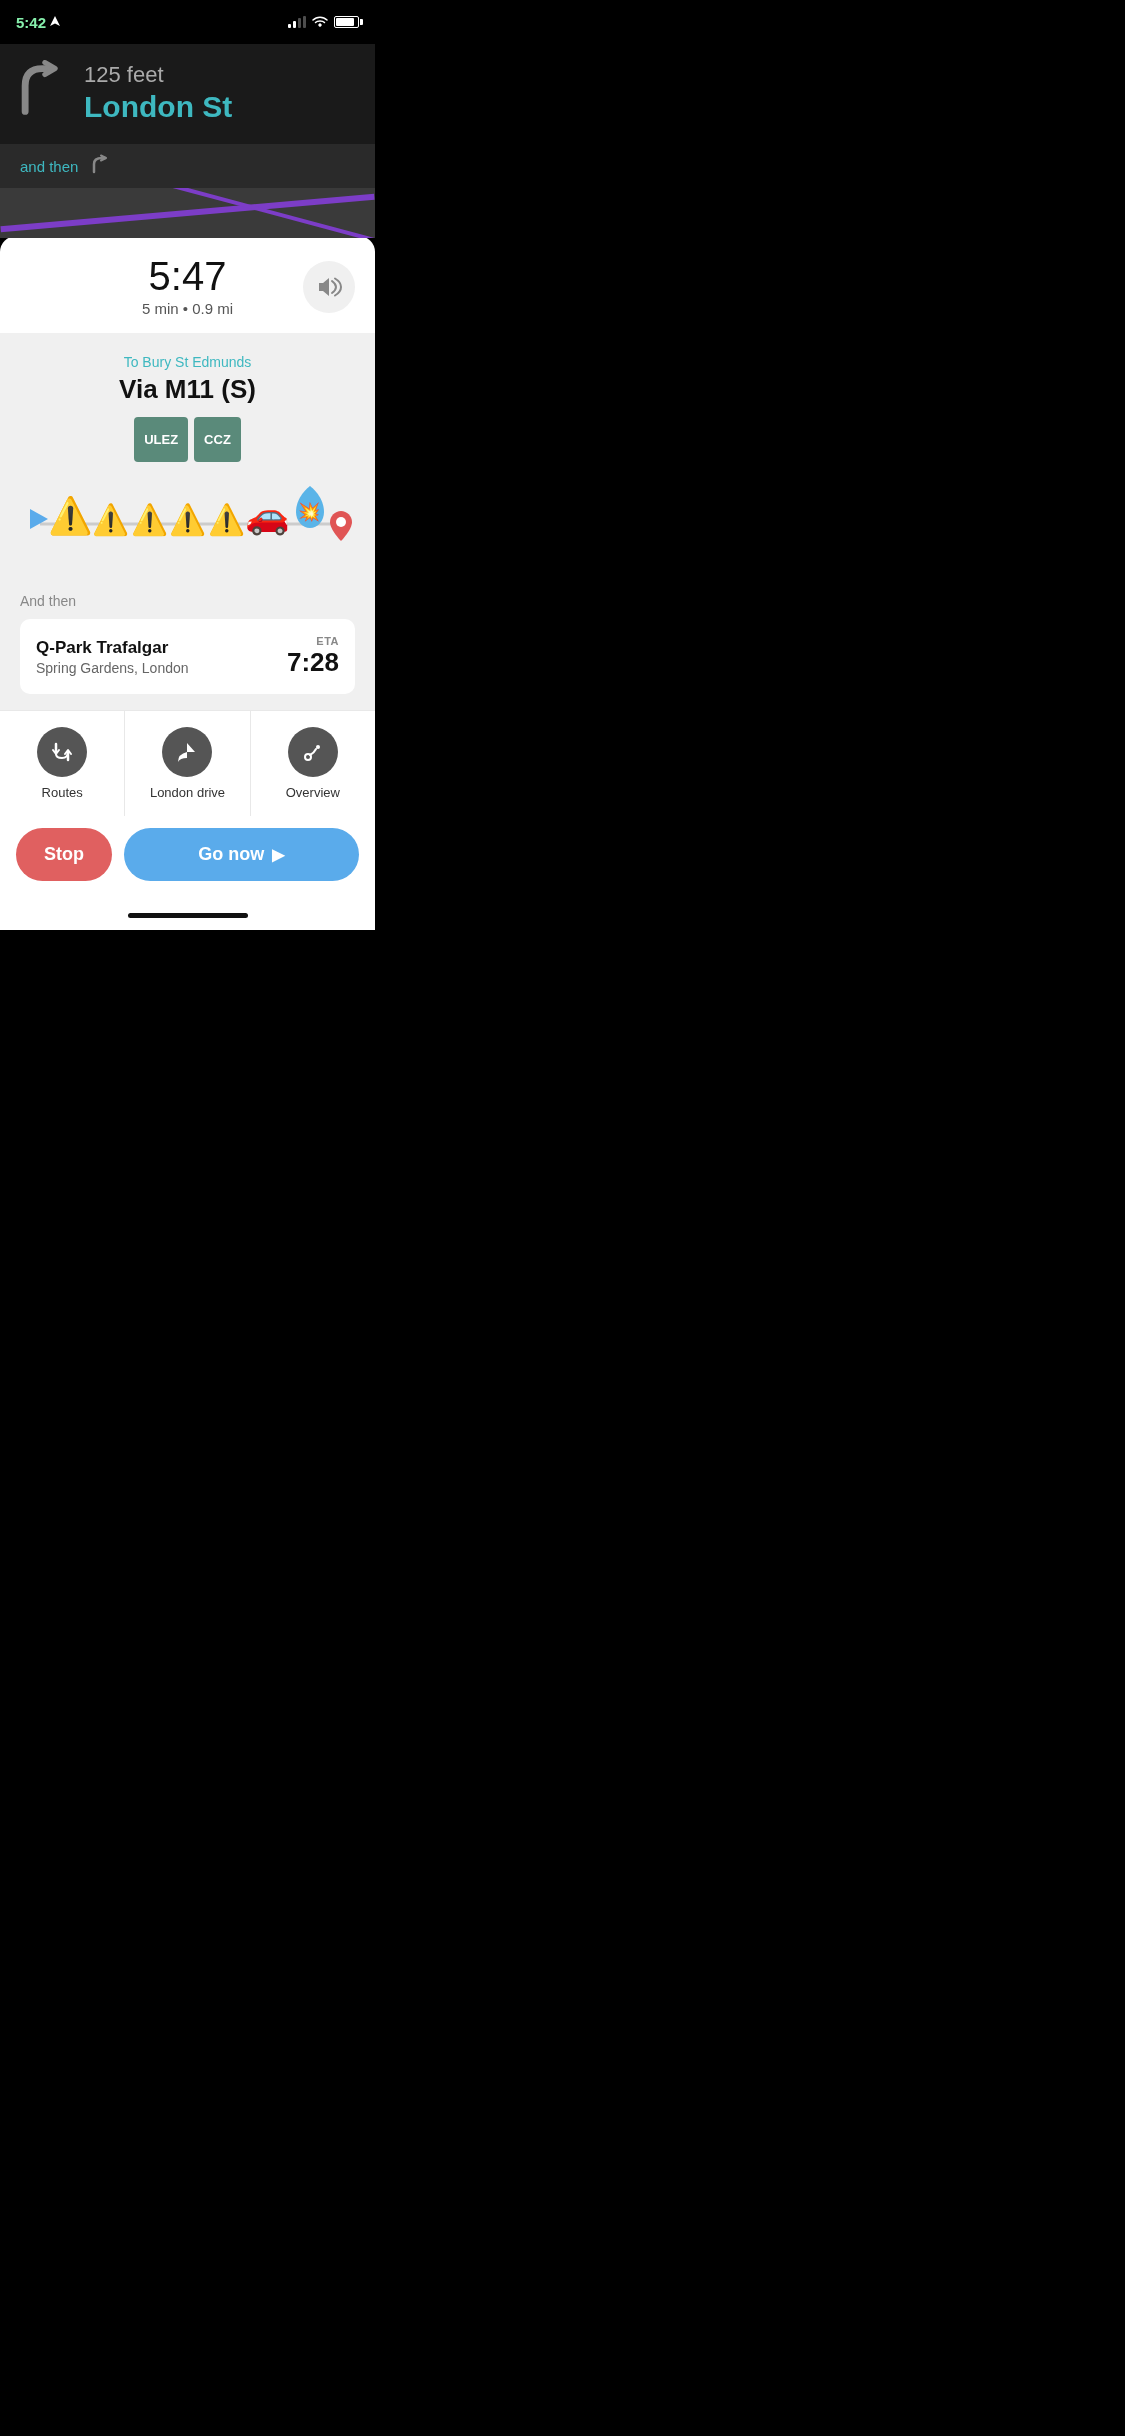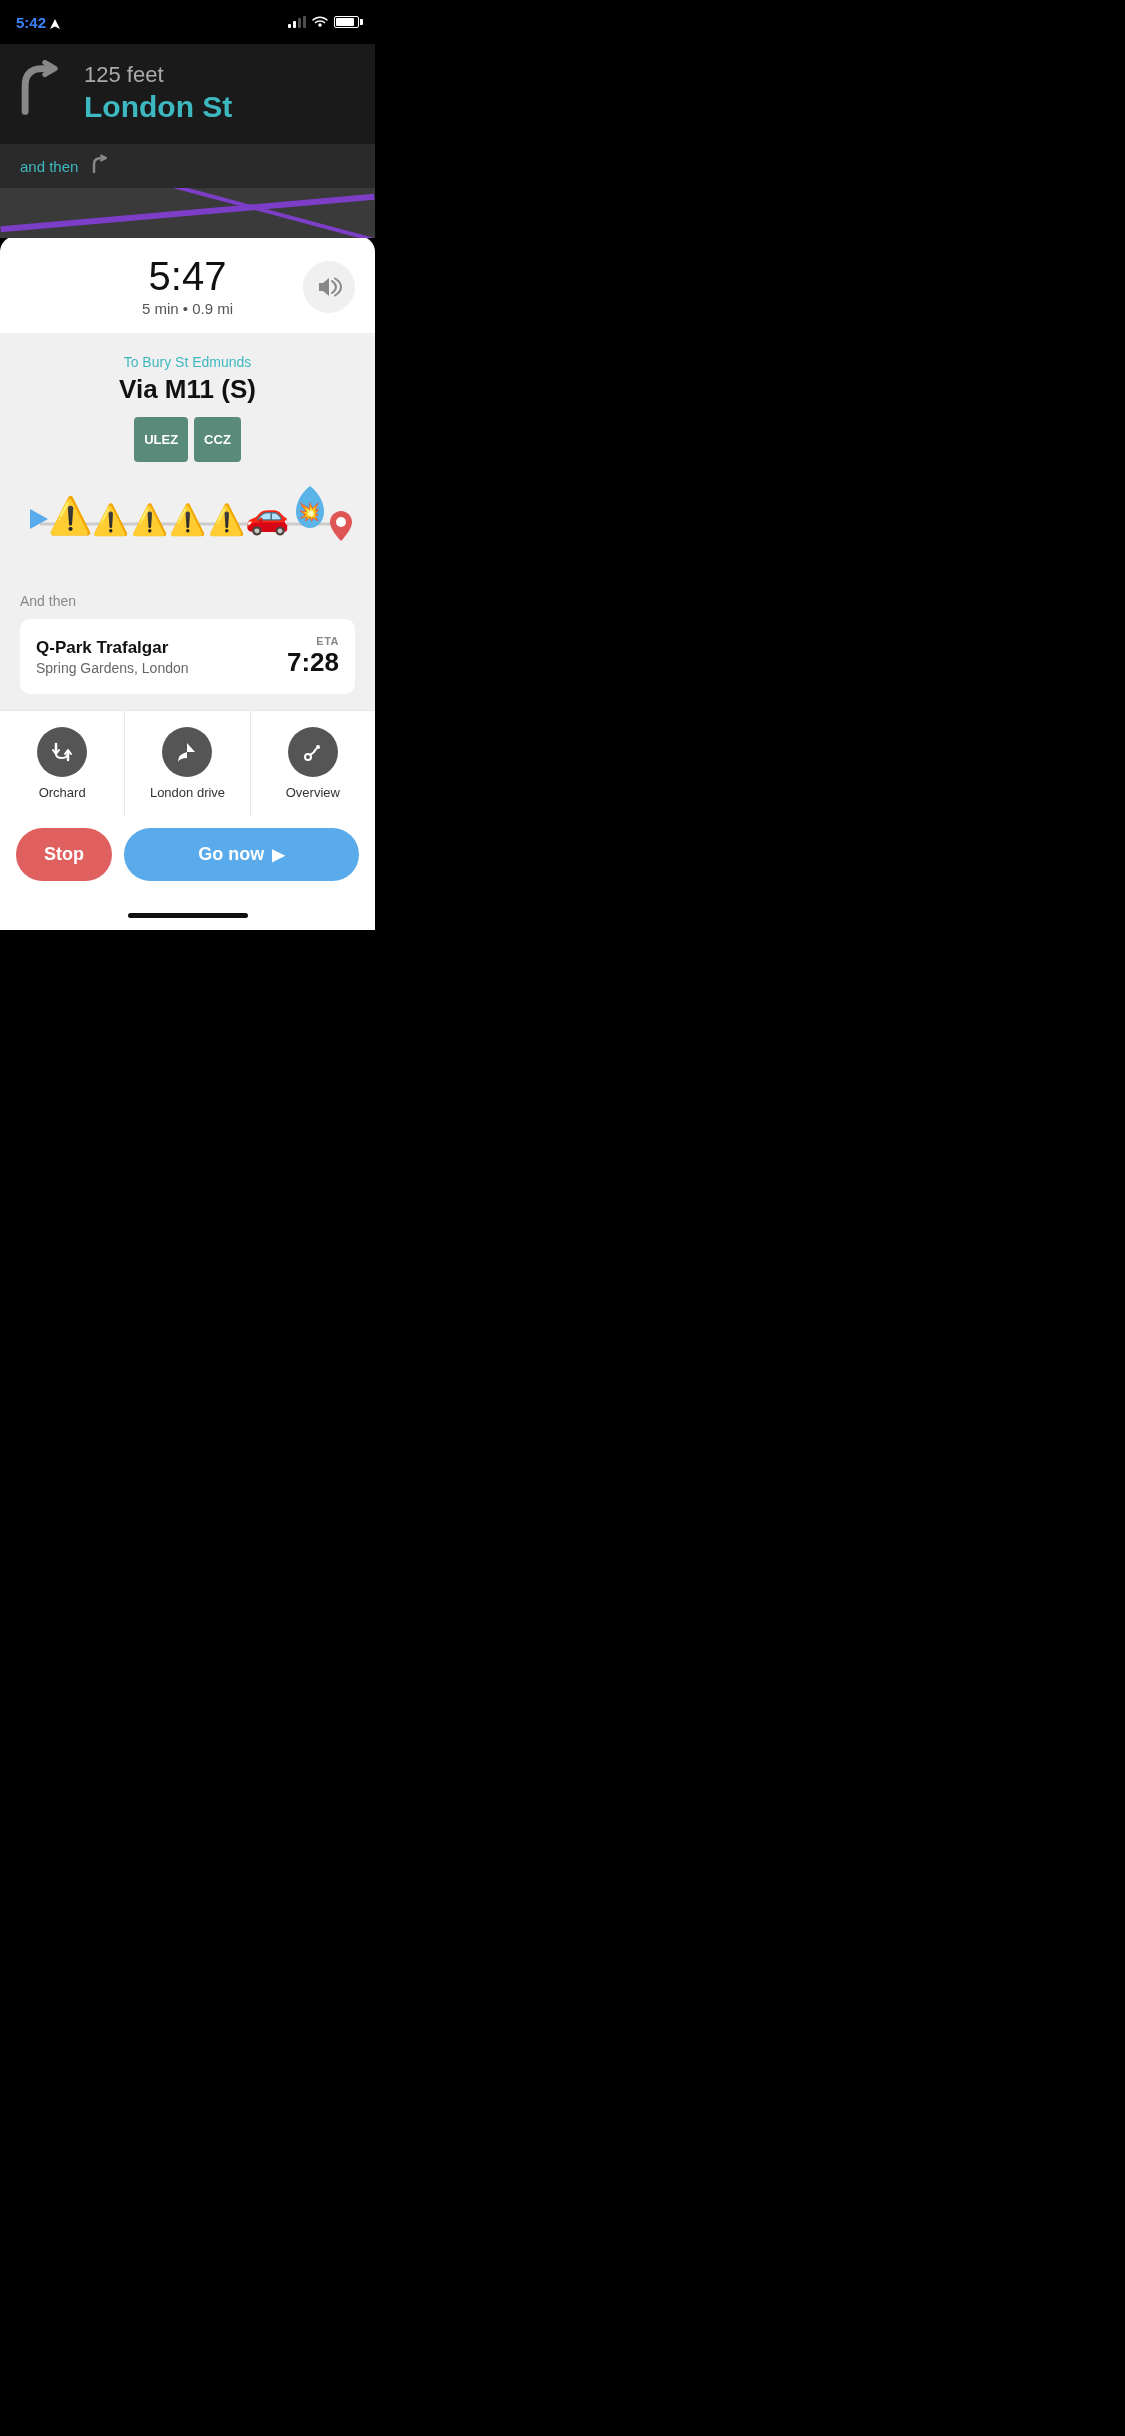--- a/index.html
+++ b/index.html
@@ -16,25 +16,25 @@
     
     .status-bar {
       height: 44px;
       background: #000;
       display: flex;
       align-items: center;
       justify-content: space-between;
       padding: 0 16px;
     }
     .status-time {
-      color: #3b82f6;
+      color: #86efac;
       font-size: 15px;
       font-weight: 600;
       display: flex;
-      align-items: flex-end;
+      align-items: center;
       gap: 4px;
     }
     .status-icons {
       display: flex;
       align-items: center;
       gap: 6px;
     }
     .signal-bars {
       display: flex;
       align-items: flex-end;
@@ -531,21 +531,21 @@
     <div class="action-btn">
       <div class="action-circle">
         <svg width="24" height="24" viewBox="0 0 24 24" fill="none">
           <path d="M6 4 L6 12" stroke="white" stroke-width="2.5" stroke-linecap="round"></path>
           <path d="M3 10 L6 14 L9 10" stroke="white" stroke-width="2" fill="none" stroke-linecap="round" stroke-linejoin="round"></path>
           <path d="M18 20 L18 12" stroke="white" stroke-width="2.5" stroke-linecap="round"></path>
           <path d="M15 14 L18 10 L21 14" stroke="white" stroke-width="2" fill="none" stroke-linecap="round" stroke-linejoin="round"></path>
           <path d="M6 14 Q6 18 12 18 Q18 18 18 12" stroke="white" stroke-width="2" fill="none" stroke-linecap="round"></path>
         </svg>
       </div>
-      <span class="action-label">Orchard</span>
+      <span class="action-label">Routes</span>
     </div>
     <div class="action-btn">
       <div class="action-circle">
         <svg width="24" height="24" viewBox="0 0 24 24" fill="none">
           <path d="M12 3 L20 12 L12 12 L12 18 Q5 18 3 22 Q3 14 12 12 Z" fill="white"></path>
         </svg>
       </div>
       <span class="action-label">London drive</span>
     </div>
     <div class="action-btn">

